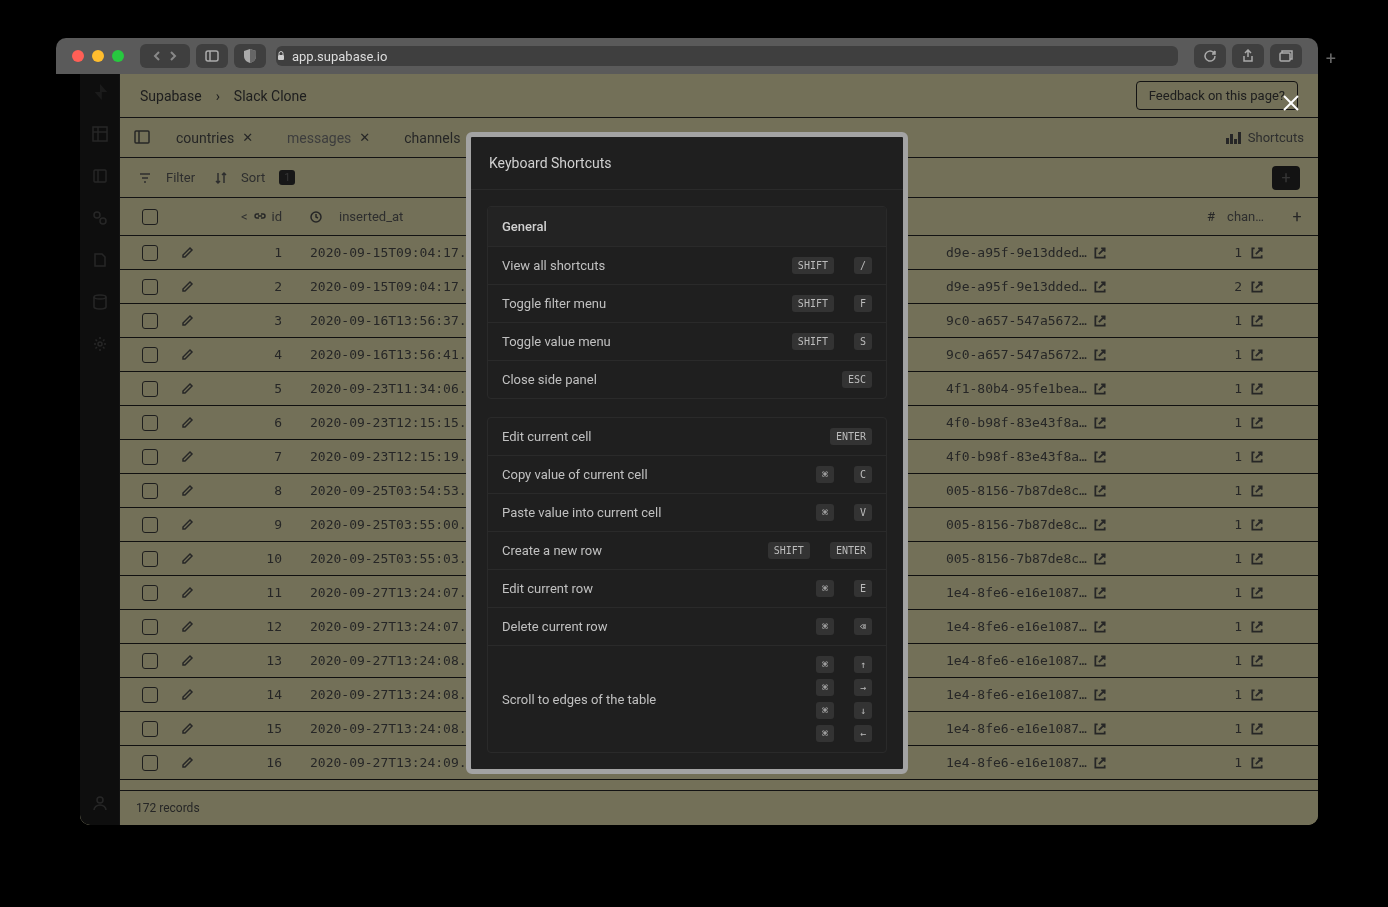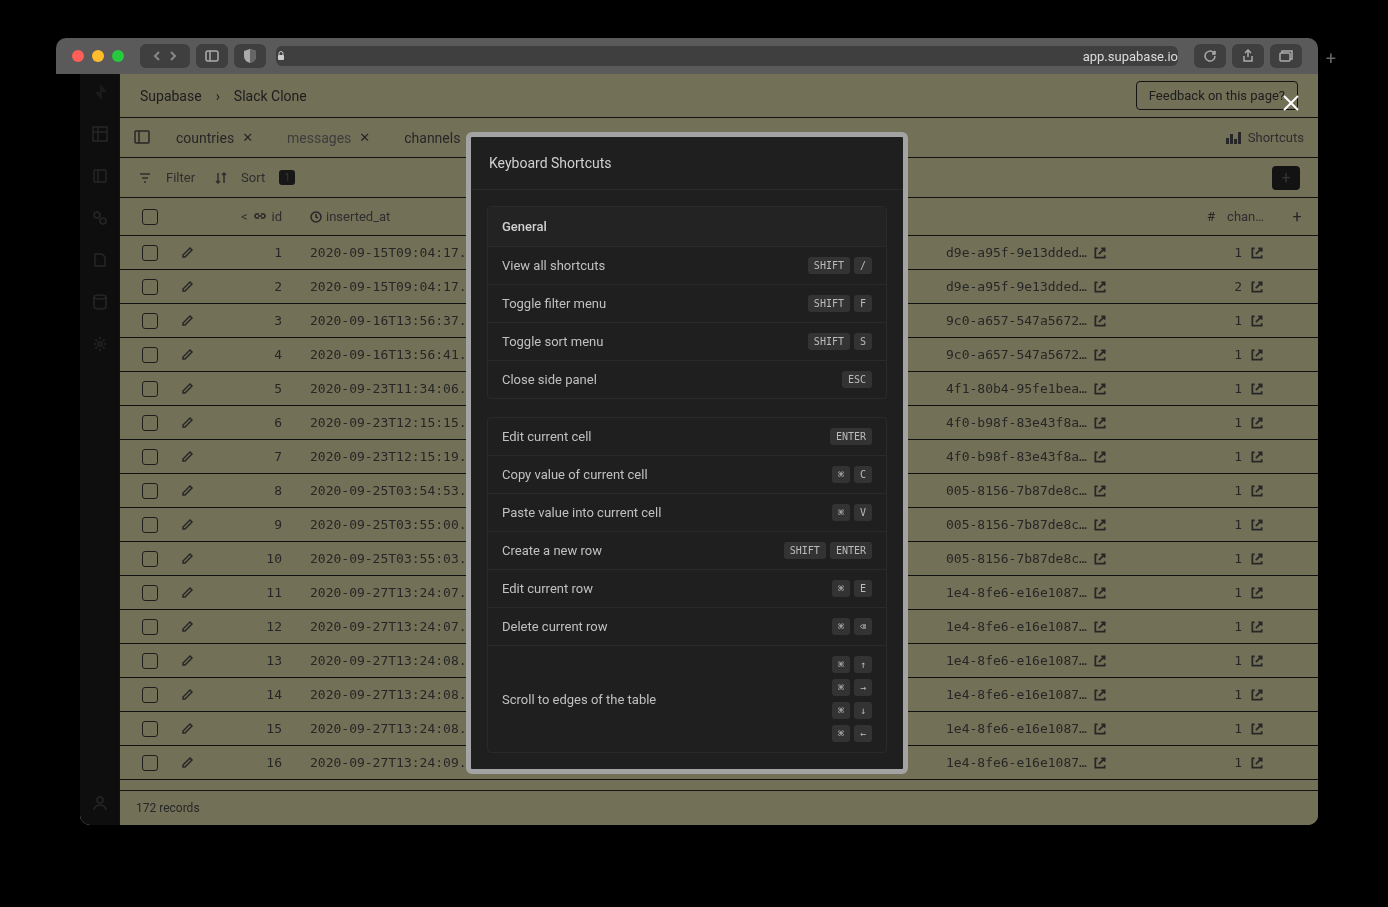--- a/index.html
+++ b/index.html
@@ -7,21 +7,21 @@
 .browser-chrome { position: absolute; top: 38px; left: 56px; right: 70px; height: 36px; background: #5a5a5a; border-radius: 10px 10px 0 0; display: flex; align-items: center; padding: 0 16px; }
 .traffic-lights { display: flex; gap: 8px; }
 .traffic-light { width: 12px; height: 12px; border-radius: 50%; }
 .tl-red { background: #ff5f56; }
 .tl-yellow { background: #ffbd2e; }
 .tl-green { background: #27c93f; }
 .browser-btns { display: flex; gap: 6px; margin-left: 16px; }
 .bbtn { background: #3f3f3f; border-radius: 6px; height: 24px; display: flex; align-items: center; justify-content: center; color: #999; }
 .bbtn.nav { width: 50px; }
 .bbtn.single { width: 32px; }
-.urlbar { flex: 1; margin-left: 10px; height: 20px; background: #3f3f3f; border-radius: 6px; display: flex; align-items: center; justify-content: space-between; color: #ddd; font-size: 13px; gap: 6px; }
+.urlbar { flex: 1; margin-left: 10px; height: 20px; background: #3f3f3f; border-radius: 6px; display: flex; align-items: center; justify-content: flex-start; color: #ddd; font-size: 13px; gap: 6px; }
 .lock-icon { width: 10px; height: 10px; }
 .app-window { position: absolute; top: 74px; left: 56px; right: 70px; bottom: 82px; background: #fef9c3; border-radius: 0 0 10px 10px; overflow: hidden; display: flex; margin-left: 24px; }
 .dim-overlay { position: absolute; inset: 0; background: rgba(0,0,0,0.55); pointer-events: none; z-index: 5; }
 .app-sidebar { width: 40px; background: #1f1f1f; display: flex; flex-direction: column; align-items: center; padding-top: 8px; gap: 22px; border-right: 1px solid #2a2a2a; }
 .sidebar-icon { width: 20px; height: 20px; color: #555; display: flex; align-items: center; justify-content: center; }
 .app-main { flex: 1; display: flex; flex-direction: column; }
 .top-header { height: 44px; display: flex; align-items: center; padding: 0 20px; border-bottom: 1px solid #2a2a2a; }
 .breadcrumb { color: #444; font-size: 14px; display: flex; gap: 14px; }
 .feedback-btn { margin-left: auto; color: #444; font-size: 13px; border: 1px solid #2a2a2a; padding: 6px 12px; border-radius: 4px; }
 .tabs-row { height: 40px; display: flex; align-items: center; gap: 14px; padding: 0 14px; border-bottom: 1px solid #2a2a2a; }
@@ -32,40 +32,40 @@
 .shortcuts-pill { margin-left: auto; color: #666; font-size: 13px; display: flex; align-items: center; gap: 6px; }
 .toolbar-row { height: 40px; display: flex; align-items: center; gap: 20px; padding: 0 18px; border-bottom: 1px solid #2a2a2a; }
 .toolbar-btn { color: #666; font-size: 13px; display: flex; align-items: center; gap: 14px; }
 .sort-badge { background: #333; color: #777; font-size: 11px; padding: 1px 5px; border-radius: 3px; }
 .add-btn { margin-left: auto; background: #2a2a2a; color: #777; width: 28px; height: 24px; border-radius: 4px; display: flex; align-items: center; justify-content: center; }
 .table-container { flex: 1; overflow: hidden; }
 .table-header { height: 38px; display: flex; align-items: center; font-size: 13px; color: #666; border-bottom: 1px solid #2a2a2a; }
 .col-check { width: 60px; display: flex; align-items: center; justify-content: center; }
 .col-edit { width: 40px; }
 .col-id { width: 80px; text-align: right; padding-right: 18px; display: flex; align-items: center; gap: 6px; justify-content: flex-end; }
-.col-inserted { width: 290px; padding-left: 10px; display: flex; align-items: center; gap: 4px; }
+.col-inserted { width: 290px; padding-left: 10px; display: flex; align-items: center; gap: 17px; }
 .col-spacer { flex: 1; }
 .col-uuid { width: 210px; display: flex; align-items: center; gap: 6px; }
 .col-chan { width: 120px; text-align: right; padding-right: 12px; display: flex; align-items: center; gap: 8px; justify-content: flex-end; }
 .col-add { width: 42px; display: flex; align-items: center; justify-content: center; }
 .table-row { height: 34px; display: flex; align-items: center; font-size: 13px; color: #555; border-bottom: 1px solid #242424; }
 .checkbox-box { width: 16px; height: 16px; border: 1px solid #444; border-radius: 3px; }
 .link-icon { width: 14px; height: 14px; color: #555; }
 .table-footer { height: 34px; display: flex; align-items: center; padding: 0 16px; color: #555; font-size: 12px; }
 
 .modal { position: absolute; z-index: 10; left: 466px; top: 132px; width: 442px; background: #1f1f1f; border: 5px solid #a3a3a3; border-radius: 6px; overflow: hidden; }
 .modal-header { padding: 18px 18px; font-size: 14px; color: #d0d0d0; border-bottom: 1px solid #2a2a2a; }
 .modal-body { padding: 16px; display: flex; flex-direction: column; gap: 18px; }
 .sc-group { border: 1px solid #2a2a2a; border-radius: 4px; overflow: hidden; }
 .sc-group-header { padding: 12px 14px; font-size: 13px; color: #d0d0d0; font-weight: 500; background: #232323; border-bottom: 1px solid #2a2a2a; }
 .sc-item { display: flex; align-items: center; justify-content: space-between; padding: 10px 14px; border-bottom: 1px solid #2a2a2a; font-size: 13px; color: #c0c0c0; min-height: 36px; }
 .sc-item:last-child { border-bottom: none; }
 .sc-item-tall { align-items: center; }
 .sc-keys-col { display: flex; flex-direction: column; gap: 6px; align-items: flex-end; }
-.sc-keys { display: flex; gap: 4px; }
+.sc-keys { display: flex; gap: 20px; }
 .sc-key { background: #333; color: #bbb; font-size: 10px; padding: 3px 6px; border-radius: 3px; min-width: 16px; text-align: center; font-family: ui-monospace, monospace; }
 .close-x { position: absolute; z-index: 20; right: 86px; top: 92px; width: 22px; height: 22px; color: #fff; cursor: pointer; }
 .mono { font-family: ui-monospace, monospace; }
 .hash-icon::before { content:"#"; color:#555; margin-right:4px; }
 svg { display: block; }
 </style>
 </head>
 <body>
 
 <div class="browser-chrome">
@@ -610,21 +610,21 @@
         <div class="sc-item">
           <span>Toggle filter menu</span>
           <div class="sc-keys-col">
             <div class="sc-keys">
               <span class="sc-key">SHIFT</span>
               <span class="sc-key">F</span>
             </div>
           </div>
         </div>
         <div class="sc-item">
-          <span>Toggle sort menu</span>
+          <span>Toggle value menu</span>
           <div class="sc-keys-col">
             <div class="sc-keys">
               <span class="sc-key">SHIFT</span>
               <span class="sc-key">S</span>
             </div>
           </div>
         </div>
         <div class="sc-item">
           <span>Close side panel</span>
           <div class="sc-keys-col">

